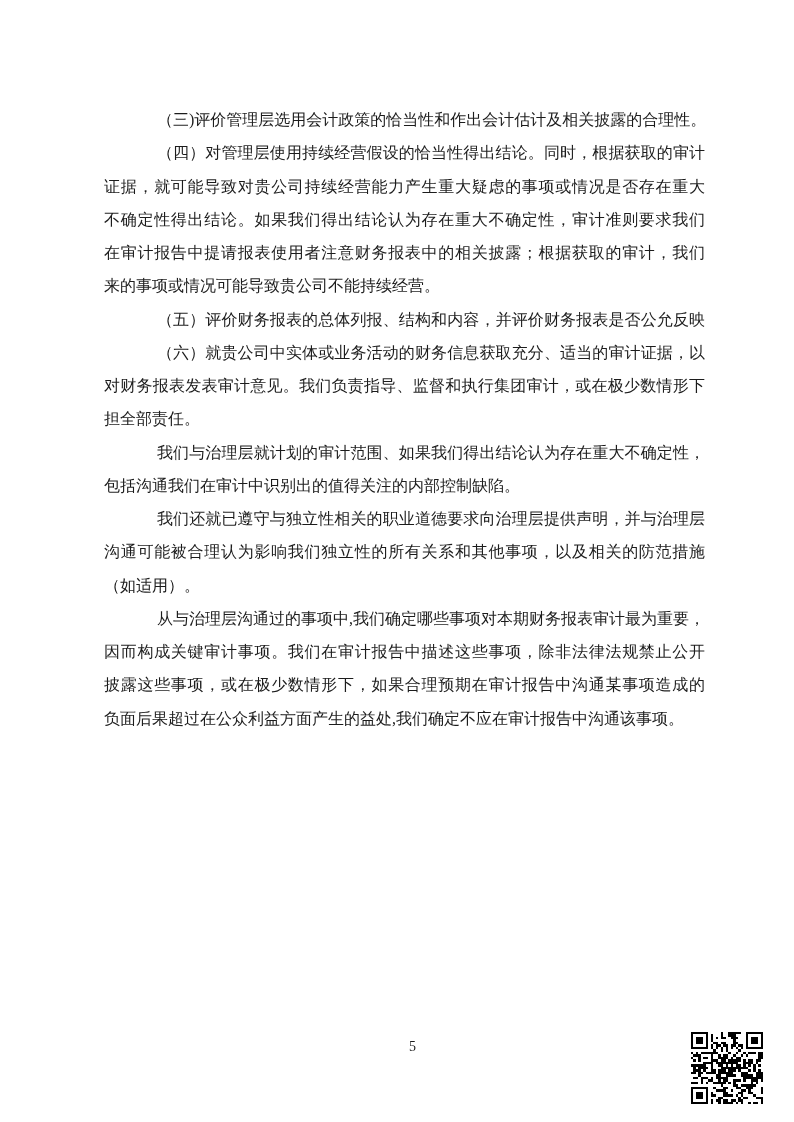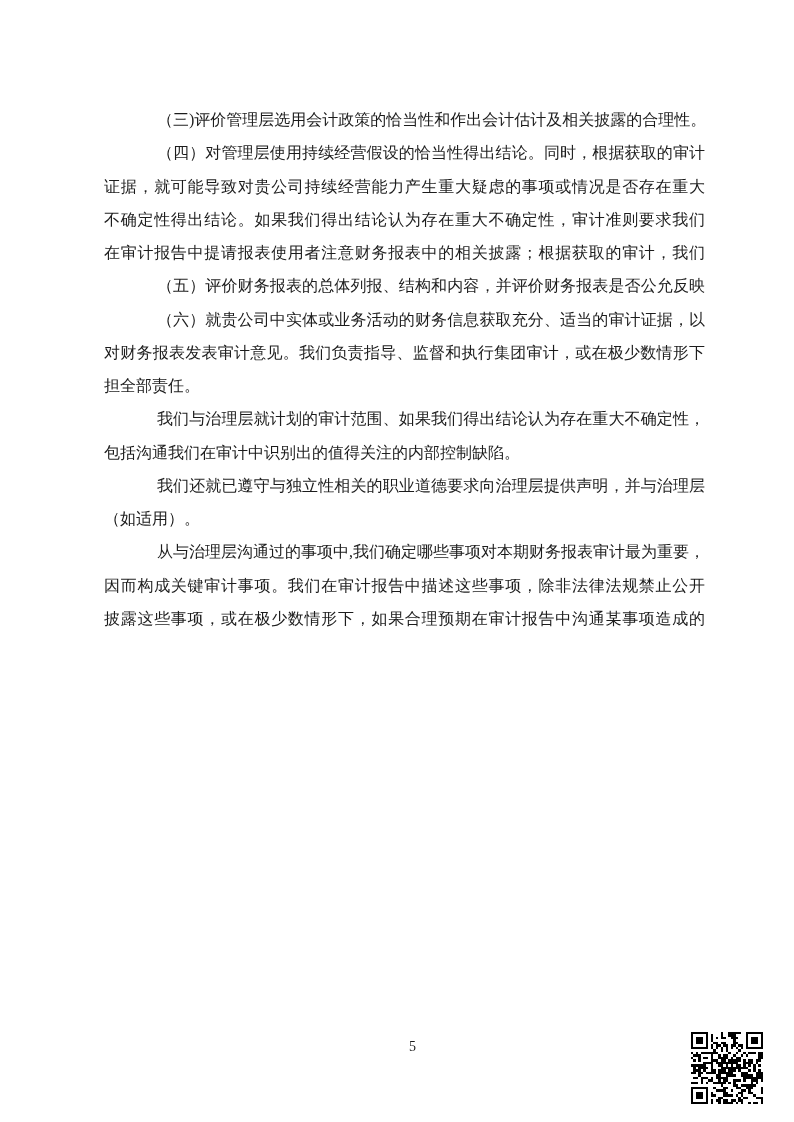--- a/index.html
+++ b/index.html
@@ -66,31 +66,34 @@
 <body>
 
 <div class="page">
 
   <main class="body-text">
     <p class="ln ind">（三)评价管理层选用会计政策的恰当性和作出会计估计及相关披露的合理性。</p>
     <p class="ln ind fill">（四）对管理层使用持续经营假设的恰当性得出结论。同时，根据获取的审计</p>
     <p class="ln fill">证据，就可能导致对贵公司持续经营能力产生重大疑虑的事项或情况是否存在重大</p>
     <p class="ln fill">不确定性得出结论。如果我们得出结论认为存在重大不确定性，审计准则要求我们</p>
     <p class="ln fill">在审计报告中提请报表使用者注意财务报表中的相关披露；根据获取的审计，我们</p>
+    <p class="ln">来的事项或情况可能导致贵公司不能持续经营。</p>
     <p class="ln ind fill">（五）评价财务报表的总体列报、结构和内容，并评价财务报表是否公允反映</p>
     <p class="ln ind fill">（六）就贵公司中实体或业务活动的财务信息获取充分、适当的审计证据，以</p>
     <p class="ln fill">对财务报表发表审计意见。我们负责指导、监督和执行集团审计，或在极少数情形下</p>
     <p class="ln">担全部责任。</p>
     <p class="ln ind fill">我们与治理层就计划的审计范围、如果我们得出结论认为存在重大不确定性，</p>
     <p class="ln">包括沟通我们在审计中识别出的值得关注的内部控制缺陷。</p>
     <p class="ln ind fill">我们还就已遵守与独立性相关的职业道德要求向治理层提供声明，并与治理层</p>
+    <p class="ln fill">沟通可能被合理认为影响我们独立性的所有关系和其他事项，以及相关的防范措施</p>
     <p class="ln">（如适用）。</p>
     <p class="ln ind fill">从与治理层沟通过的事项中,我们确定哪些事项对本期财务报表审计最为重要，</p>
     <p class="ln fill">因而构成关键审计事项。我们在审计报告中描述这些事项，除非法律法规禁止公开</p>
     <p class="ln fill">披露这些事项，或在极少数情形下，如果合理预期在审计报告中沟通某事项造成的</p>
+    <p class="ln">负面后果超过在公众利益方面产生的益处,我们确定不应在审计报告中沟通该事项。</p>
   </main>
 
   <div class="footer-pageno">5</div>
 
   <div class="qr">
     <svg id="qr-svg" viewBox="0 0 29 29" shape-rendering="crispEdges" xmlns="http://www.w3.org/2000/svg" aria-hidden="true">
         <rect x="0" y="0" width="1" height="1" fill="#000000"></rect>
         <rect x="1" y="0" width="1" height="1" fill="#000000"></rect>
         <rect x="2" y="0" width="1" height="1" fill="#000000"></rect>
         <rect x="3" y="0" width="1" height="1" fill="#000000"></rect>

